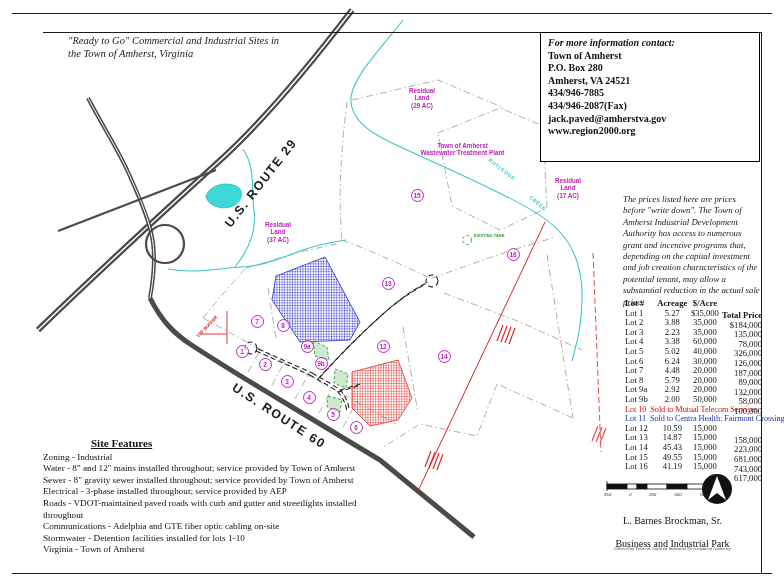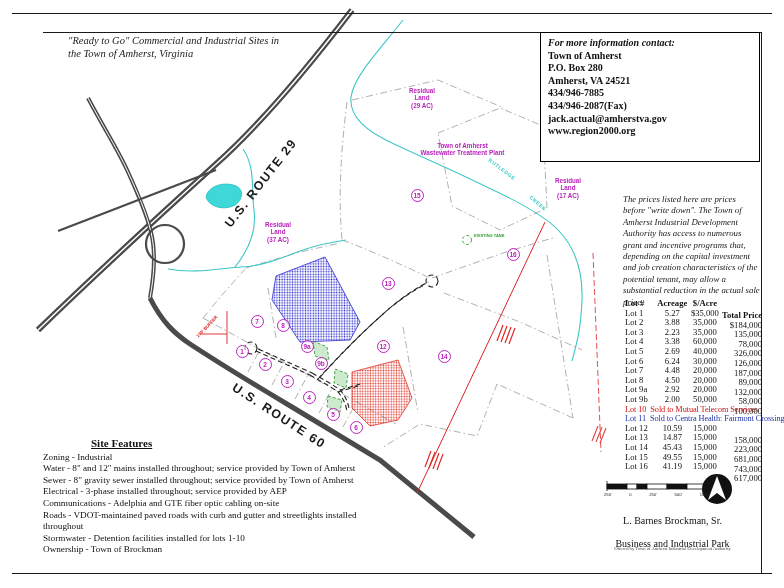--- a/index.html
+++ b/index.html
@@ -177,21 +177,21 @@
 the Town of Amherst, Virginia</div>
 
   <div class="abs contact-box">
     <div class="contact-heading">For more information contact:</div>
     <div id="contact-lines">
         <div>Town of Amherst</div>
         <div>P.O. Box 280</div>
         <div>Amherst, VA 24521</div>
         <div>434/946-7885</div>
         <div>434/946-2087(Fax)</div>
-        <div>jack.actual@amherstva.gov</div>
+        <div>jack.paved@amherstva.gov</div>
         <div>www.region2000.org</div>
       </div>
   </div>
 
   <div class="abs pricing-note">The prices listed here are prices before "write down".  The Town of Amherst Industrial Development Authority has access to numerous grant and incentive programs that, depending on the capital investment and job creation characteristics of the potential tenant, may allow a substantial reduction in the actual sale price.</div>
 
   <div class="abs lot-table">
     <div class="trow thead">
       <div class="tcell lot">Lot #</div>
       <div class="tcell acre">Acreage</div>
@@ -218,39 +218,39 @@
           <div class="tcell total">78,000</div>
         </div>
         <div class="trow">
           <div class="tcell lot">Lot 4</div>
           <div class="tcell acre">3.38</div>
           <div class="tcell rate">60,000</div>
           <div class="tcell total">326,000</div>
         </div>
         <div class="trow">
           <div class="tcell lot">Lot 5</div>
-          <div class="tcell acre">2.69</div>
+          <div class="tcell acre">5.02</div>
           <div class="tcell rate">40,000</div>
           <div class="tcell total">126,000</div>
         </div>
         <div class="trow">
           <div class="tcell lot">Lot 6</div>
           <div class="tcell acre">6.24</div>
           <div class="tcell rate">30,000</div>
           <div class="tcell total">187,000</div>
         </div>
         <div class="trow">
           <div class="tcell lot">Lot 7</div>
           <div class="tcell acre">4.48</div>
           <div class="tcell rate">20,000</div>
           <div class="tcell total">89,000</div>
         </div>
         <div class="trow">
           <div class="tcell lot">Lot 8</div>
-          <div class="tcell acre">4.50</div>
+          <div class="tcell acre">5.79</div>
           <div class="tcell rate">20,000</div>
           <div class="tcell total">132,000</div>
         </div>
         <div class="trow">
           <div class="tcell lot">Lot 9a</div>
           <div class="tcell acre">2.92</div>
           <div class="tcell rate">20,000</div>
           <div class="tcell total">58,000</div>
         </div>
         <div class="trow">
@@ -309,24 +309,24 @@
 Business and Industrial Park</div>
   <div class="abs park-credit">Offered by Town of Amherst Industrial Development Authority</div>
 
   <div class="abs site-features">
     <div class="sf-heading">Site Features</div>
     <div id="site-features-list">
         <div>Zoning - Industrial</div>
         <div>Water - 8" and 12" mains installed throughout; service provided by Town of Amherst</div>
         <div>Sewer - 8" gravity sewer installed throughout; service provided by Town of Amherst</div>
         <div>Electrical - 3-phase installed throughout; service provided by AEP</div>
+        <div>Roads - VDOT-maintained paved roads with curb and gutter and streetlights installed throughout</div>
         <div>Communications - Adelphia and GTE fiber optic cabling on-site</div>
-        <div>Roads - VDOT-maintained paved roads with curb and gutter and streetlights installed throughout</div>
         <div>Stormwater - Detention facilities installed for lots 1-10</div>
-        <div>Ownership - Town of Brockman</div>
+        <div>Virginia - Town of Amherst</div>
       </div>
   </div>
 
   <div class="abs maplabel route-label route29">U.S. ROUTE 29</div>
   <div class="abs maplabel route-label route60">U.S. ROUTE 60</div>
   <div class="abs maplabel magenta-label pre" style="left:392px;top:87px;">Residual
 Land
 (29 AC)</div>
   <div class="abs maplabel magenta-label pre" style="left:248px;top:221px;">Residual
 Land

